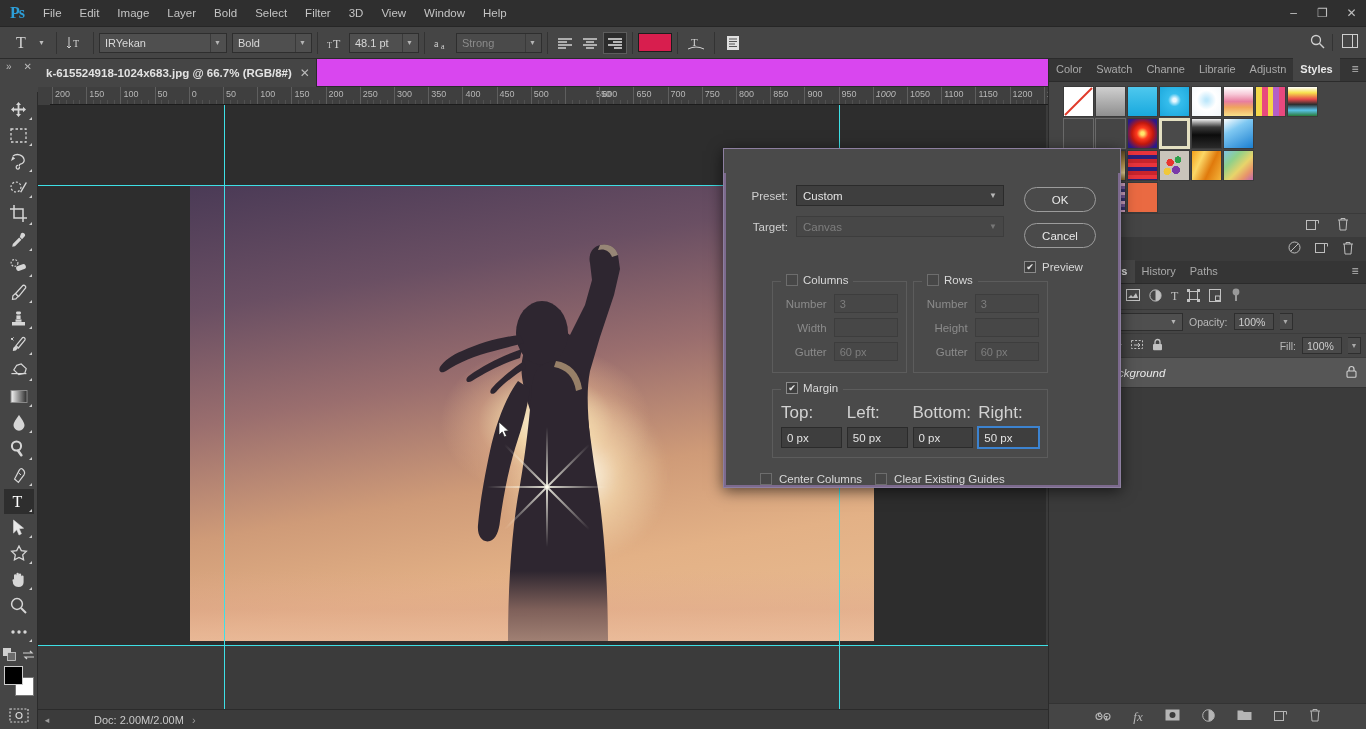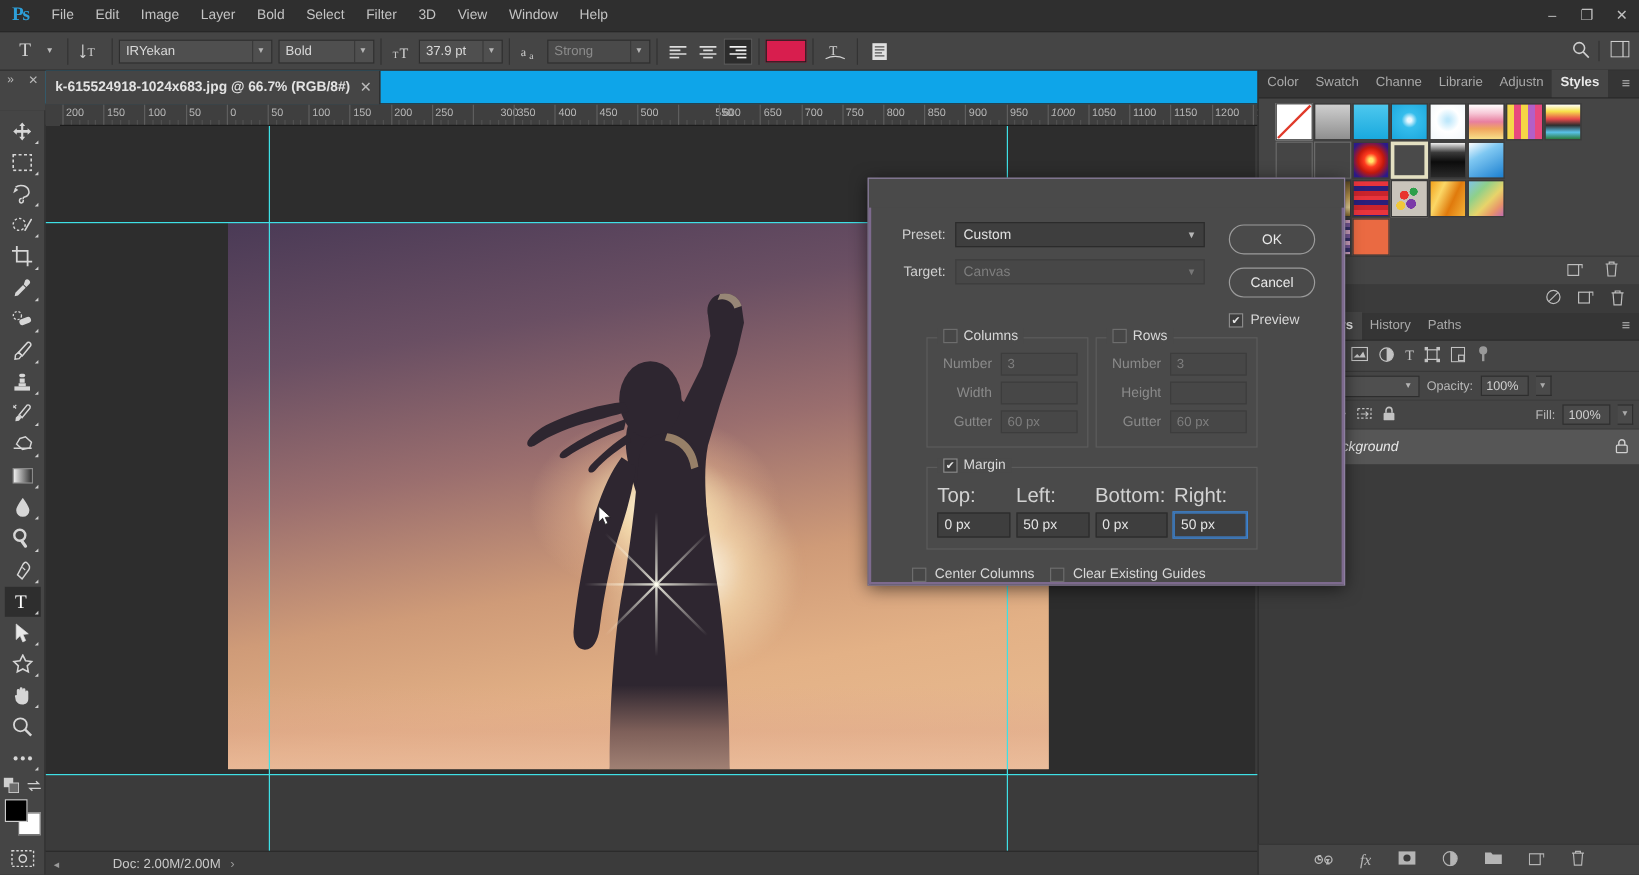--- a/index.html
+++ b/index.html
@@ -106,21 +106,21 @@
   .toolbar-head {
     position: absolute; top: 59px; left: 0; width: 38px; height: 33px;
     background: #454545; display: flex; align-items: flex-start;
     justify-content: space-around; padding-top: 2px;
   }
   .toolbar-head span { color: #b9b9b9; font-size: 10px; }
 
   
   .doctab-bar {
     position: absolute; top: 59px; left: 38px; width: 1010px; height: 28px;
-    background: #0ea5e9; border-bottom: 1px solid #2b2b2b;
+    background: #d946ef; border-bottom: 1px solid #2b2b2b;
   }
   .doctab {
     position: absolute; left: 0; top: 0; height: 28px;
     background: #454545; display: flex; align-items: center;
     padding: 0 6px 0 8px; border-right: 1px solid #2b2b2b;
   }
   .doctab .t { color: #e3e3e3; font-size: 11.5px; font-weight: bold; }
   .doctab .x { color: #bbb; font-size: 12px; margin-left: 8px; }
 
   
@@ -397,21 +397,21 @@
       <span class="dd">▼</span>
     </div>
     <div class="opt-sep"></div>
     <div class="opt-ico">
       <svg width="18" height="14" viewBox="0 0 18 14">
           <text x="0" y="12" font-size="8" fill="#d2d2d2" font-family="Liberation Serif">T</text>
           <text x="6" y="12" font-size="12" fill="#d2d2d2" font-family="Liberation Serif">T</text>
         </svg>
     </div>
     <div class="opt-select sel-size">
-      <span class="v">37.9 pt</span>
+      <span class="v">48.1 pt</span>
       <span class="dd">▼</span>
     </div>
     <div class="opt-sep"></div>
     <div class="opt-ico">
       <svg width="18" height="14" viewBox="0 0 18 14">
           <text x="0" y="11" font-size="10" fill="#d2d2d2" font-family="Liberation Serif">a</text>
           <text x="7" y="13" font-size="8" fill="#d2d2d2" font-family="Liberation Serif">a</text>
         </svg>
     </div>
     <div class="opt-select sel-aa">
@@ -730,21 +730,21 @@
       <div class="rminor" style="left: 301.28px;"></div>
       <div class="rminor" style="left: 308.12px;"></div>
       <div class="rminor" style="left: 314.96px;"></div>
       <div class="rtick" style="left: 321.8px;"></div>
       <div class="rlabel" style="left: 321.8px;">250</div>
       <div class="rminor" style="left: 328.64px;"></div>
       <div class="rminor" style="left: 335.48px;"></div>
       <div class="rminor" style="left: 342.32px;"></div>
       <div class="rminor" style="left: 349.16px;"></div>
       <div class="rtick" style="left: 356px;"></div>
-      <div class="rlabel" style="left: 376px;">300</div>
+      <div class="rlabel" style="left: 356px;">300</div>
       <div class="rminor" style="left: 362.84px;"></div>
       <div class="rminor" style="left: 369.68px;"></div>
       <div class="rminor" style="left: 376.52px;"></div>
       <div class="rminor" style="left: 383.36px;"></div>
       <div class="rtick" style="left: 390.2px;"></div>
       <div class="rlabel" style="left: 390.2px;">350</div>
       <div class="rminor" style="left: 397.04px;"></div>
       <div class="rminor" style="left: 403.88px;"></div>
       <div class="rminor" style="left: 410.72px;"></div>
       <div class="rminor" style="left: 417.56px;"></div>

